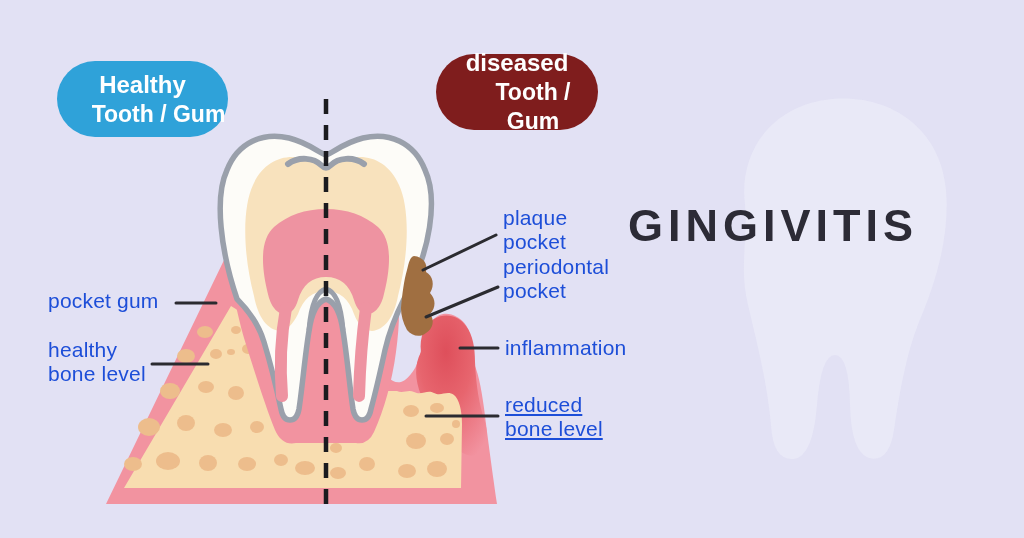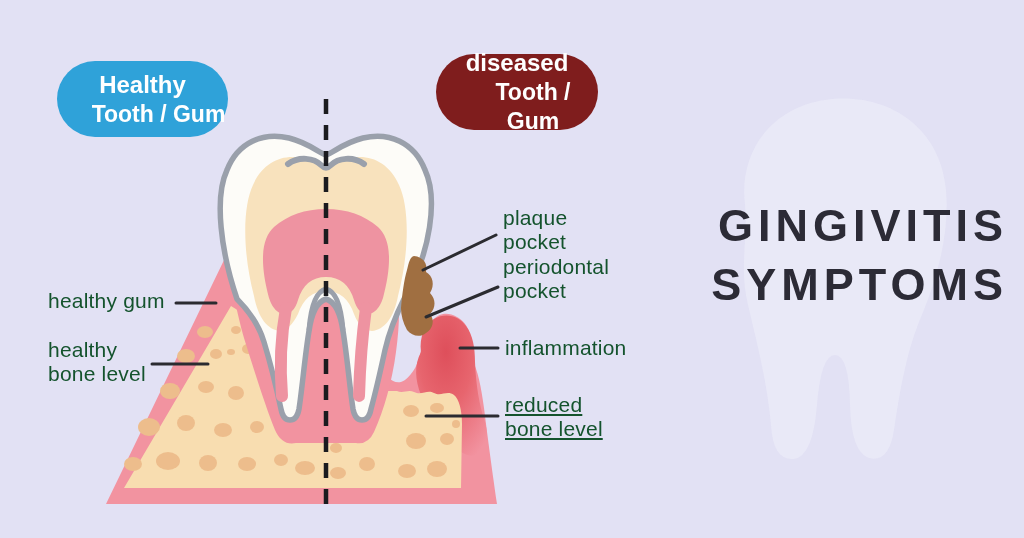--- a/index.html
+++ b/index.html
@@ -11,24 +11,24 @@
   .stage svg{position:absolute;left:0;top:0;}
   .badge{
     position:absolute;display:flex;flex-direction:column;align-items:center;justify-content:center;
     color:#ffffff;font-weight:bold;text-align:center;line-height:1.25;
   }
   .badge .l1{font-size:24px;}
   .badge .l2{font-size:23px;margin-left:32px;}
   .badge-healthy{left:57px;top:61px;width:171px;height:76px;border-radius:40px;background:#2fa2d9;}
   .badge-diseased{left:436px;top:54px;width:162px;height:76px;border-radius:44px;background:#7f1d1d;}
   .callout{
-    position:absolute;color:#14532d;font-size:21px;line-height:1.14;letter-spacing:.2px;
+    position:absolute;color:#1d4ed8;font-size:21px;line-height:1.14;letter-spacing:.2px;
   }
   .title{
-    position:absolute;left:628px;top:196px;width:380px;text-align:right;
+    position:absolute;left:628px;top:196px;width:380px;text-align:left;
     color:#2c2b36;font-weight:bold;font-size:45px;letter-spacing:5px;line-height:1.32;
   }
 </style>
 </head>
 <body>
 
 <div class="stage">
 
   <svg width="1024" height="538" viewBox="0 0 1024 538">
     <defs>
@@ -203,25 +203,24 @@
     <span class="l1">Healthy</span>
     <span class="l2">Tooth / Gum</span>
   </div>
   <div class="badge badge-diseased">
     <span class="l1">diseased</span>
     <span class="l2">Tooth / Gum</span>
   </div>
 
   <div class="title">
     <div>GINGIVITIS</div>
-    <div>SYMPTOMS</div>
   </div>
 
   <div class="callout" style="left:48px;top:289px;">
-    <span>healthy gum</span>
+    <span>pocket gum</span>
   </div>
 
   <div class="callout" style="left:48px;top:338px;">
     <div>healthy</div>
     <div>bone level</div>
   </div>
 
   <div class="callout" style="left:503px;top:206px;">
     <div>plaque</div>
     <div>pocket</div>

